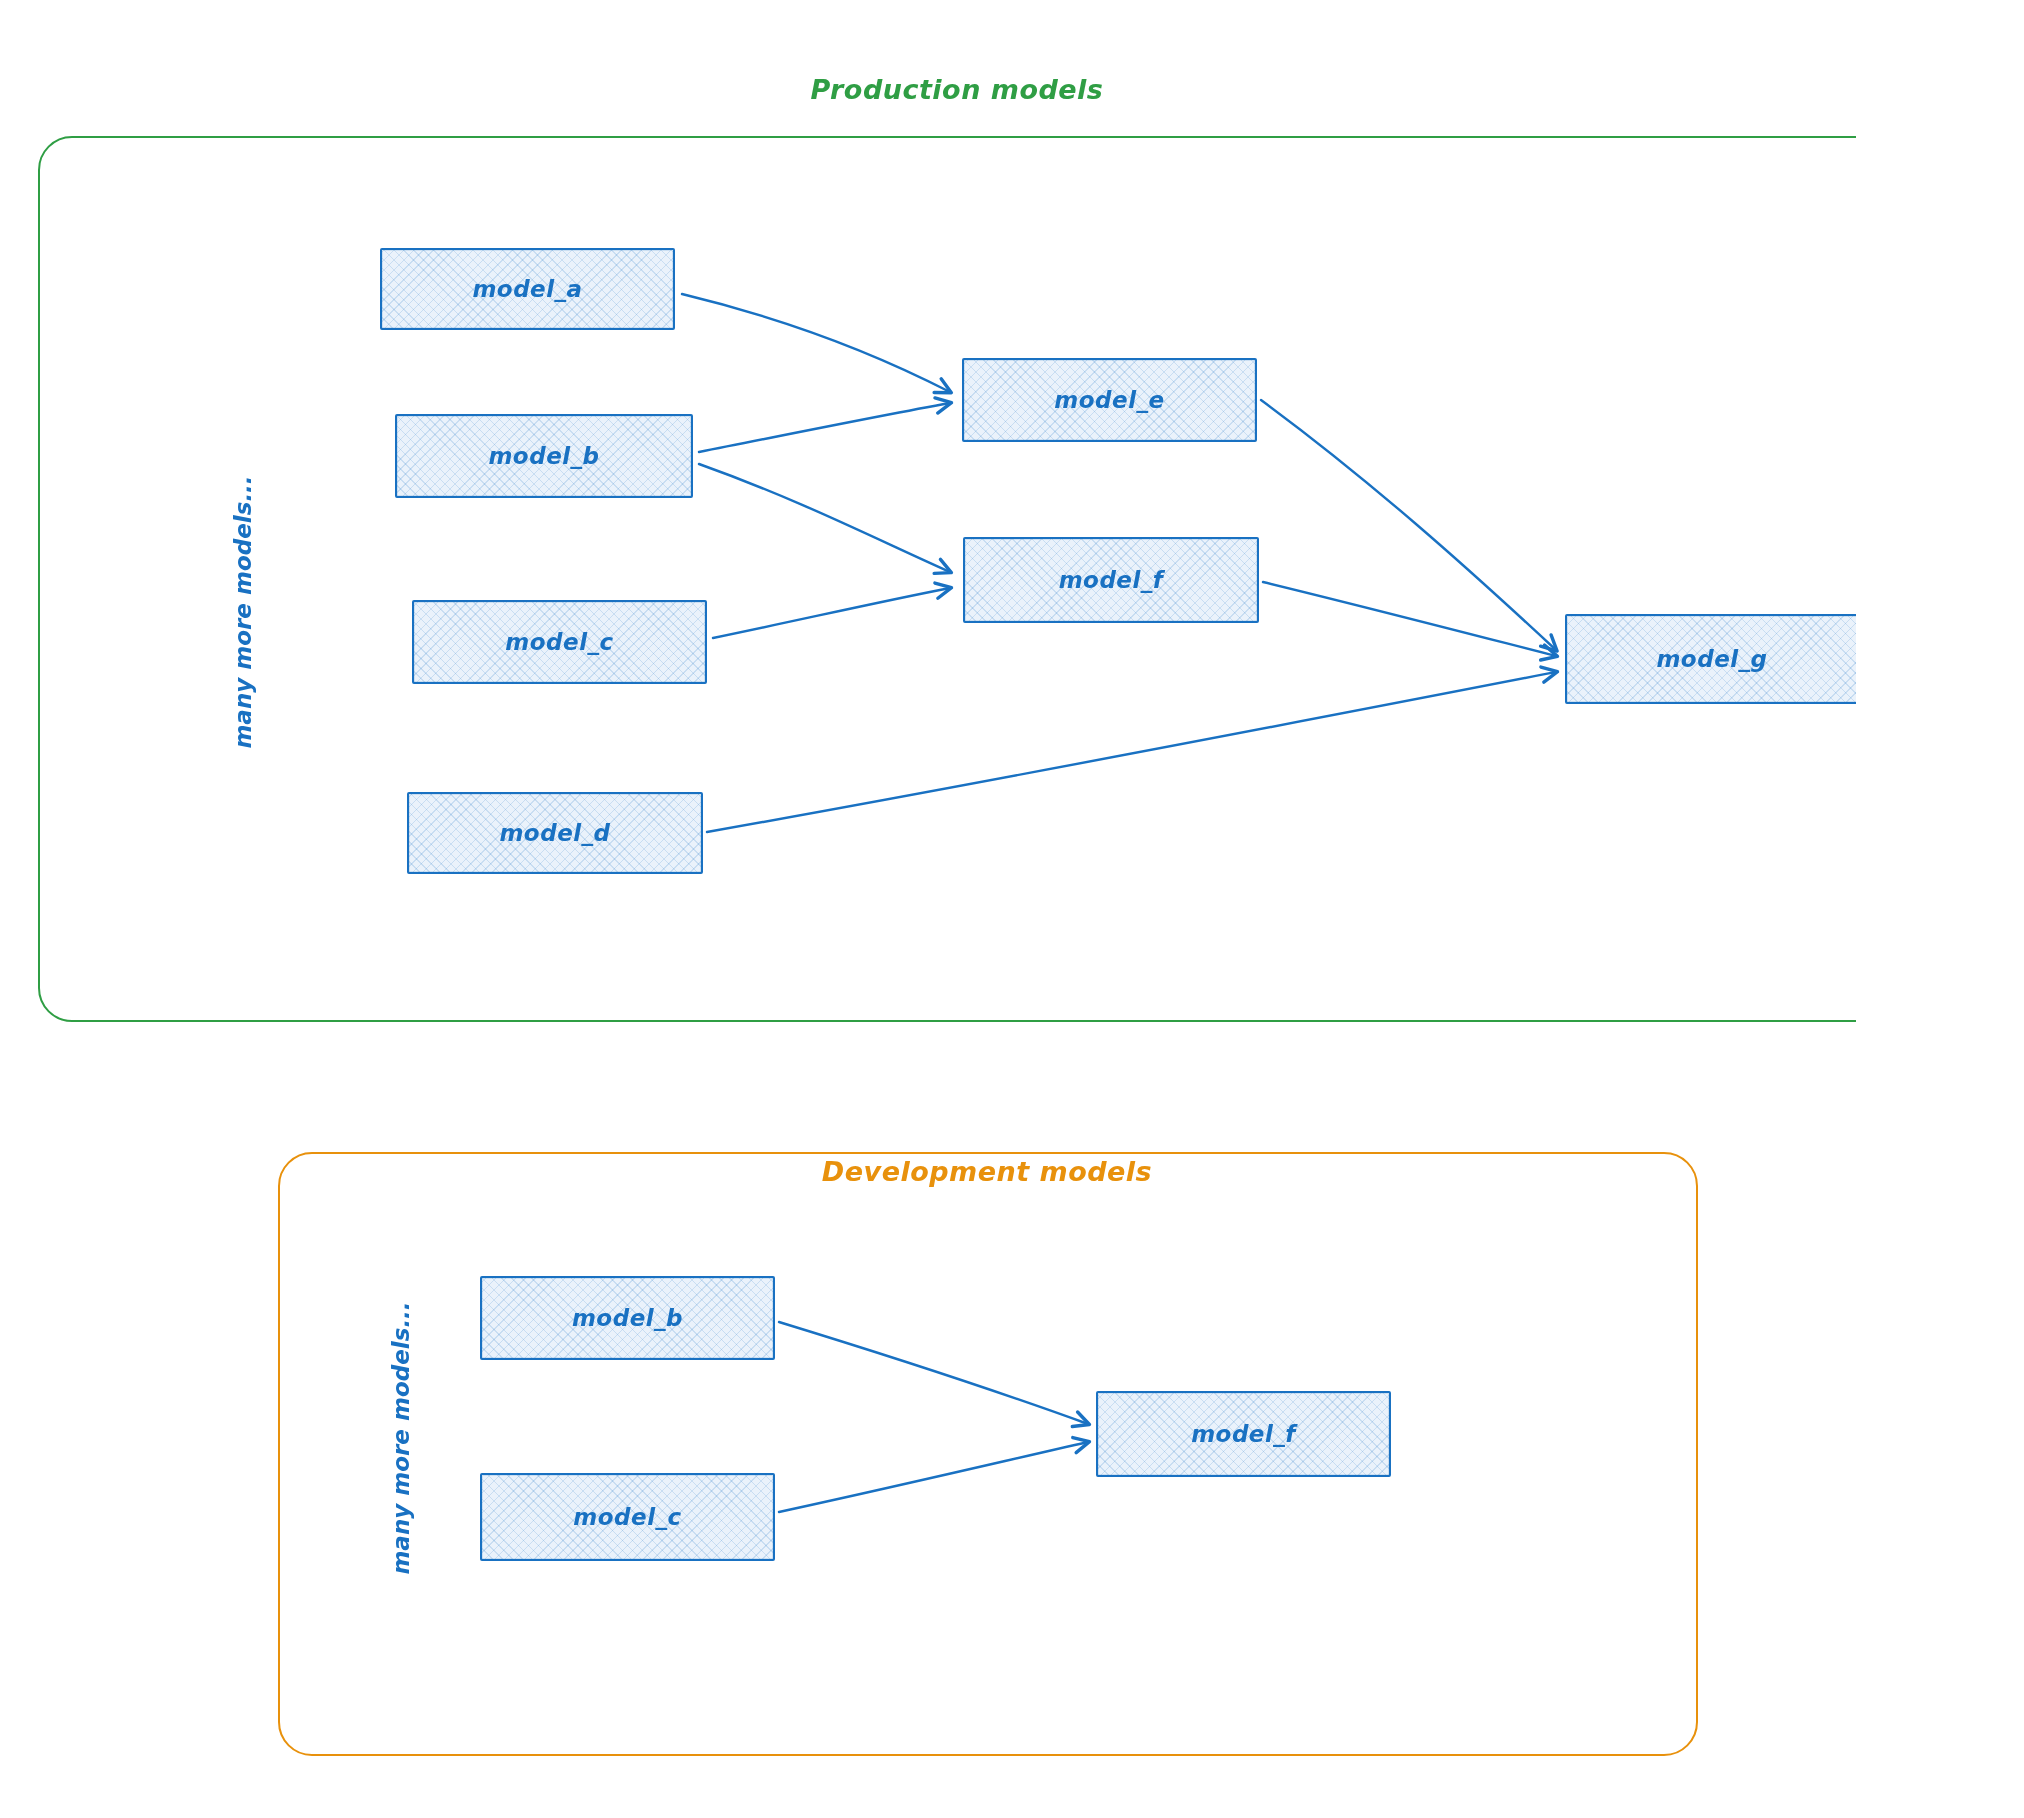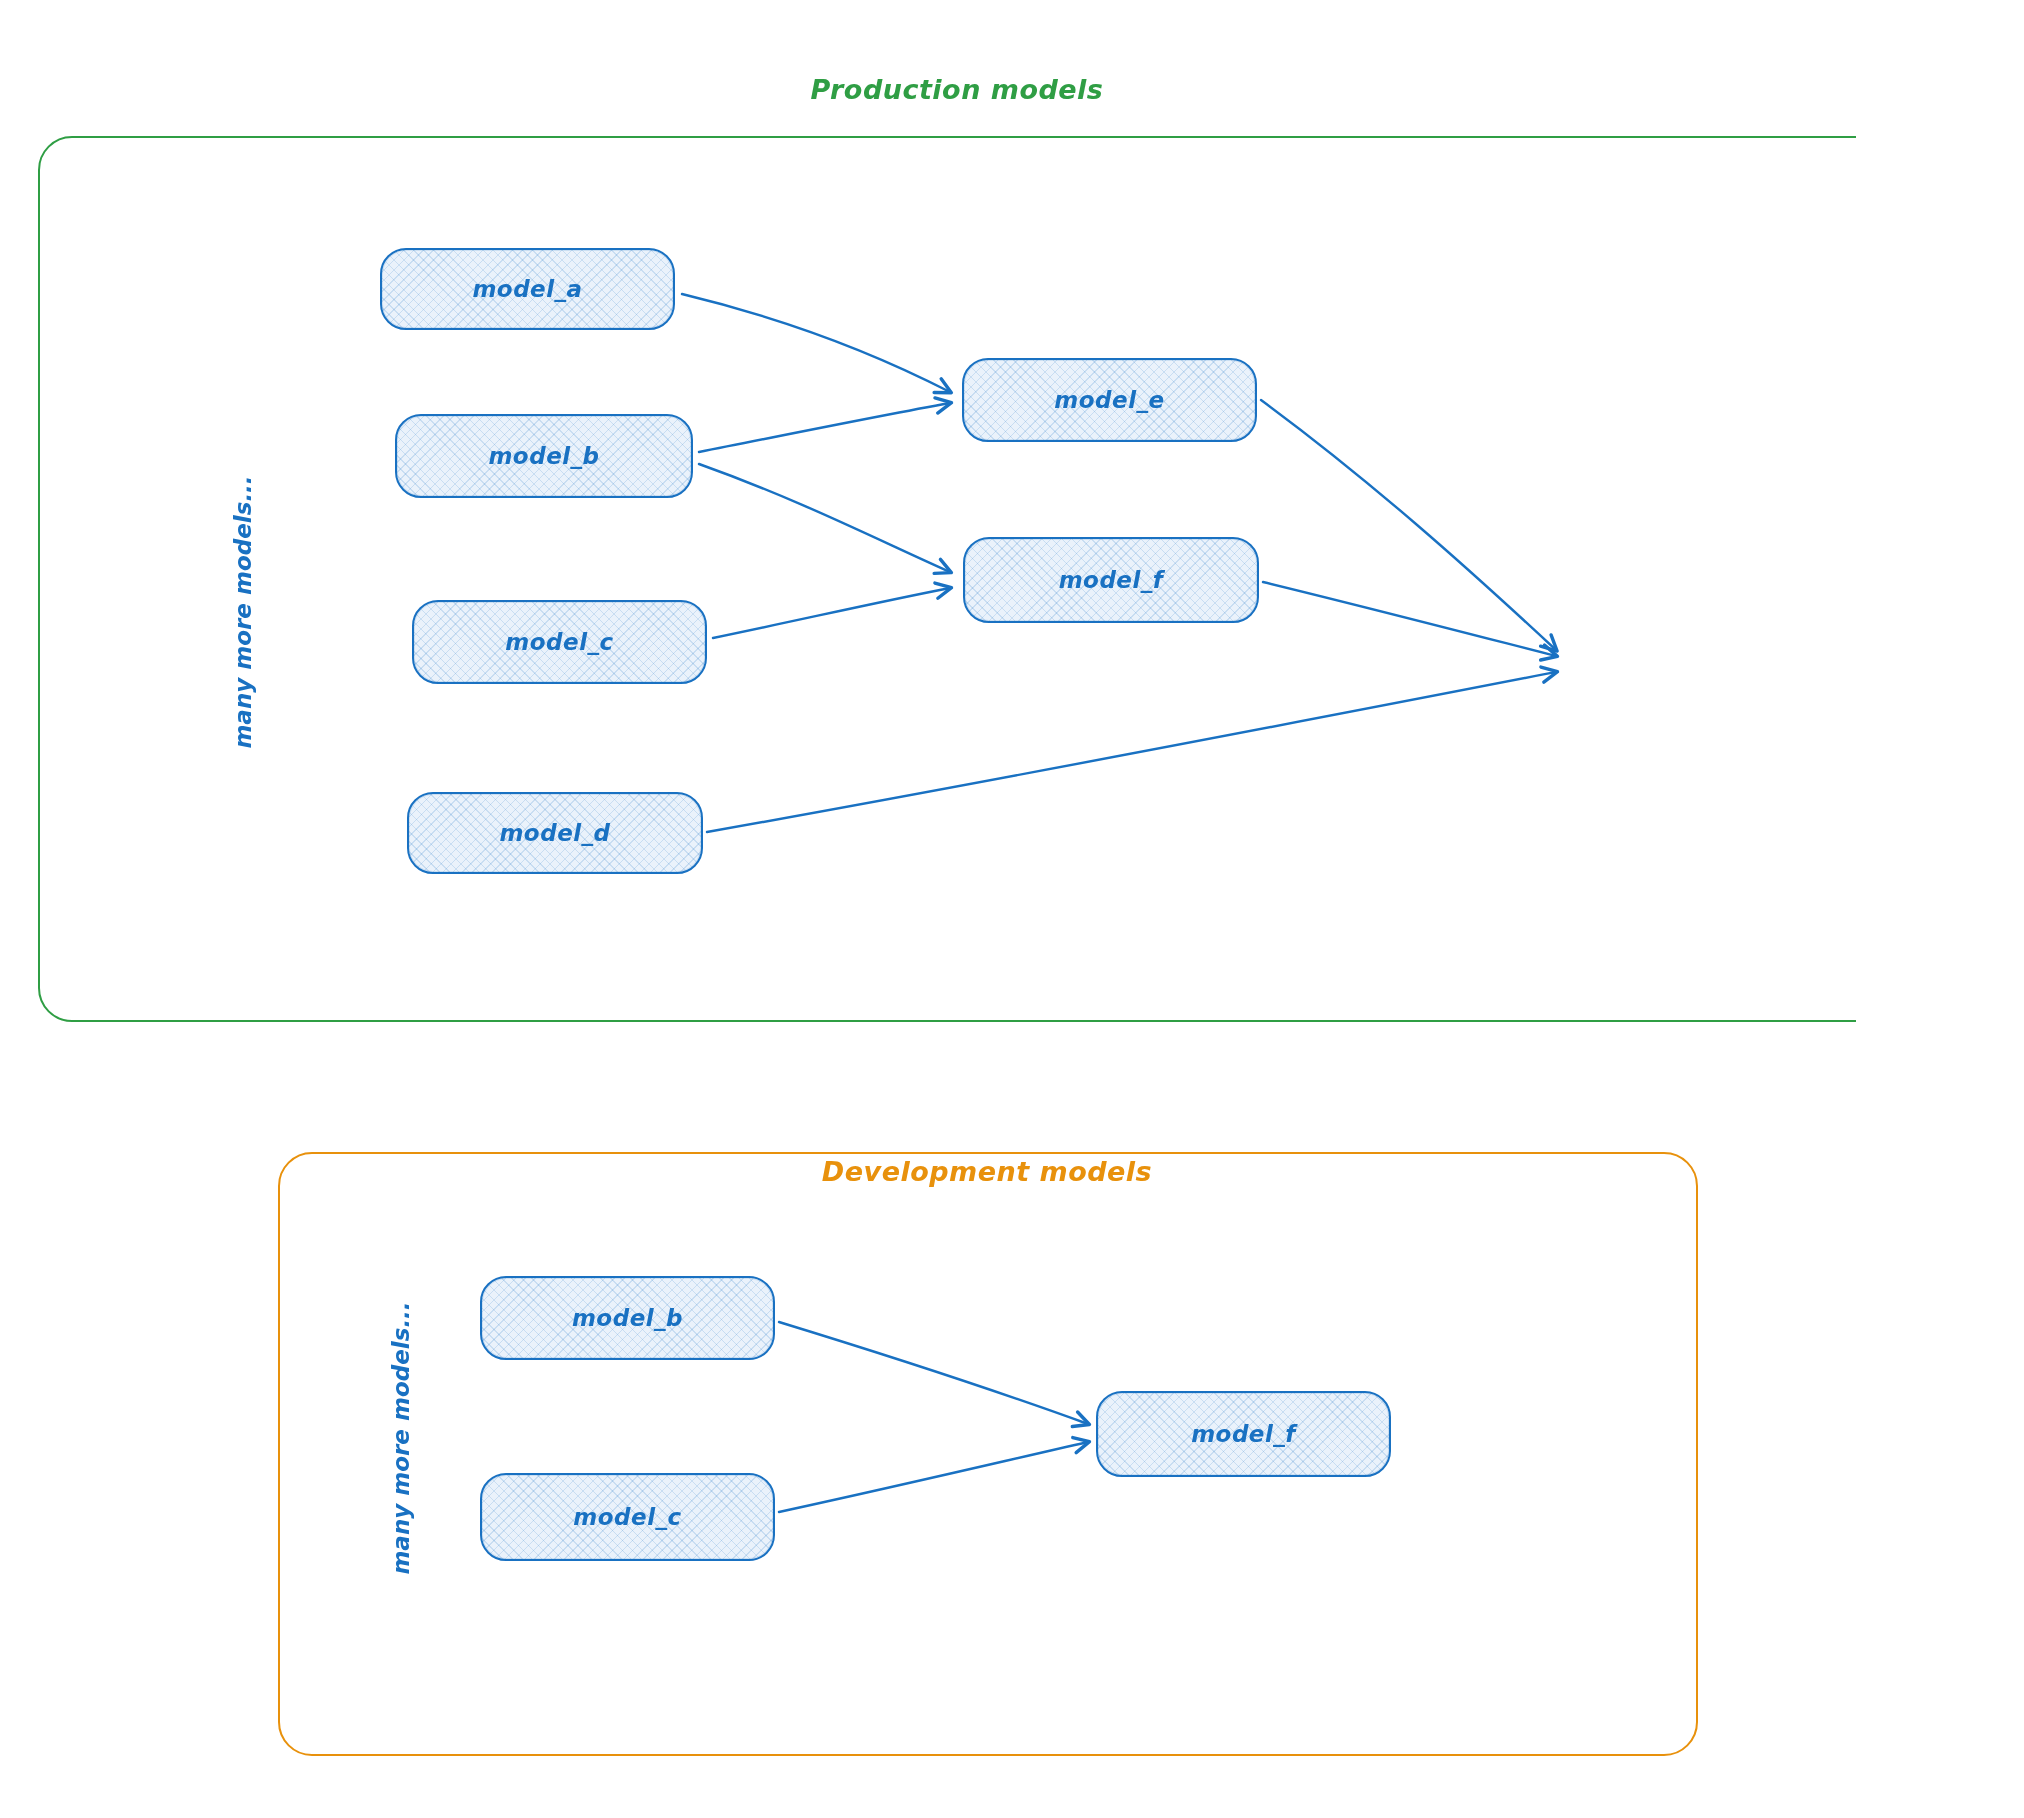--- a/index.html
+++ b/index.html
@@ -60,21 +60,21 @@
     white-space: nowrap;
     transform: translate(-50%, -50%) rotate(-90deg);
   }
   .side-label.production { left: 243px; top: 612px; }
   .side-label.development { left: 401px; top: 1438px; }
   
   .node {
     position: absolute;
     box-sizing: border-box;
     border: 2px solid #1971c2;
-    border-radius: 26px;
+    border-radius: 2px;
     display: flex;
     align-items: center;
     justify-content: center;
     background:
       repeating-linear-gradient(45deg, rgba(25,113,194,0.16) 0 1px, transparent 1px 7px),
       repeating-linear-gradient(-45deg, rgba(25,113,194,0.16) 0 1px, transparent 1px 7px),
       #eaf2fb;
     box-shadow: 0 0 0 1px rgba(25,113,194,0.15) inset;
   }
   .node .label {
@@ -149,20 +149,23 @@
   </div>
   <div class="node n-e">
     <span class="label">model_e</span>
   </div>
   <div class="node n-d">
     <span class="label">model_d</span>
   </div>
   <div class="node n-f">
     <span class="label">model_f</span>
   </div>
+  <div class="node n-g">
+    <span class="label">model_g</span>
+  </div>
 
   <div class="group-title development">Development models</div>
   <div class="group-box development"></div>
   <div class="side-label development">many more models...</div>
 
   <div class="node n-b2">
     <span class="label">model_b</span>
   </div>
   <div class="node n-c2">
     <span class="label">model_c</span>

